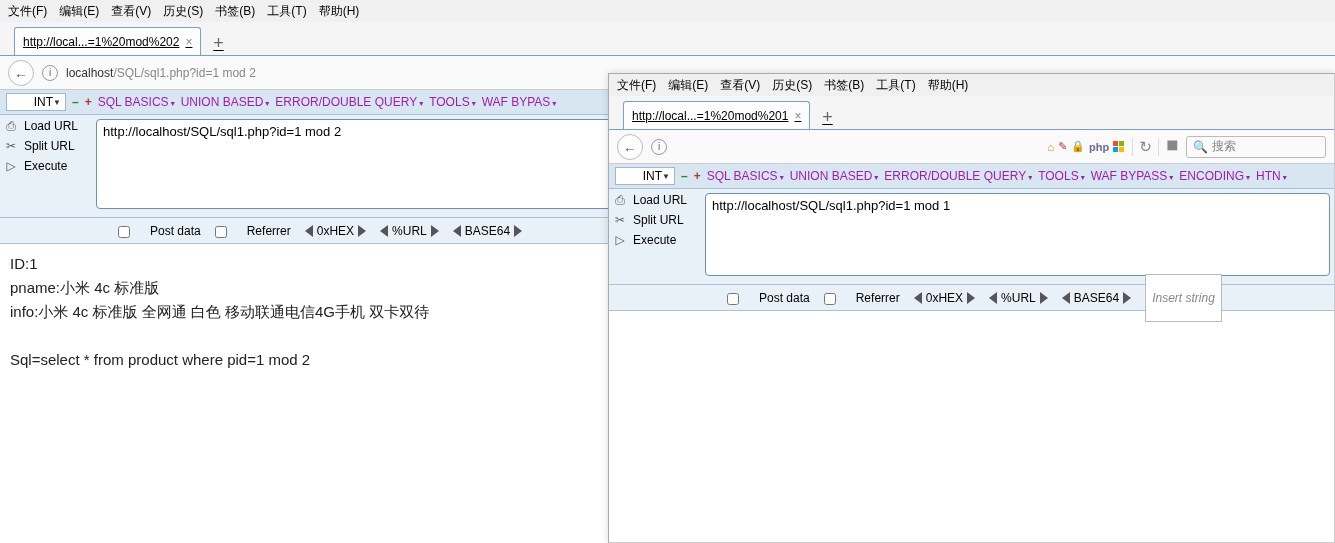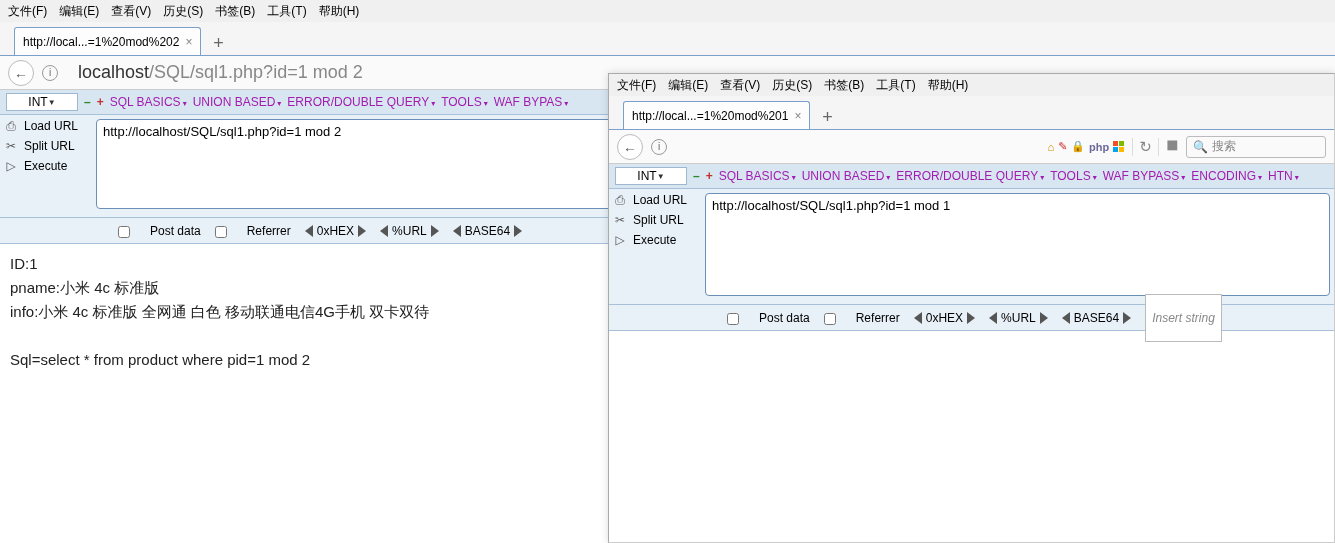--- a/index.html
+++ b/index.html
@@ -5,52 +5,52 @@
     * { margin: 0; padding: 0; box-sizing: border-box; font-family: "Microsoft YaHei", "SimSun", Arial, sans-serif; }
     body { background: #fff; width: 1335px; height: 543px; overflow: hidden; position: relative; }
 
     .window { position: absolute; background: #fff; border: 1px solid #ccc; box-shadow: 0 0 8px rgba(0,0,0,0.15); }
     .w1 { left: 0; top: 0; width: 1335px; height: 543px; border: none; box-shadow: none; }
     .w2 { left: 608px; top: 73px; width: 727px; height: 470px; background: #fff; border-top: 1px solid #aaa; border-left: 1px solid #aaa; }
 
     .menubar { display: flex; align-items: center; height: 22px; padding: 0 8px; background: #f0f0f0; font-size: 12px; gap: 12px; }
     .menubar span { cursor: default; }
 
-    .tabbar { height: 34px; background: #f5f5f5; display: flex; align-items: flex-end; padding-left: 14px; border-bottom: 1px solid #7a9fcb; }
+    .tabbar { height: 34px; background: #f5f5f5; display: flex; align-items: flex-end; padding-left: 14px; border-bottom: 1px solid #7a9fcb; text-decoration: underline; }
     .tab { display: flex; align-items: center; height: 28px; padding: 0 8px; background: #fdfdfd; border: 1px solid #7a9fcb; border-bottom: none; border-radius: 3px 3px 0 0; font-size: 12px; gap: 6px; margin-right: 4px; }
     .tab .close { color: #888; cursor: pointer; }
     .newtab { width: 26px; height: 24px; display: flex; align-items: center; justify-content: center; color: #666; font-size: 18px; cursor: pointer; }
 
     .addrbar { height: 34px; display: flex; align-items: center; padding: 0 8px; gap: 8px; border-bottom: 1px solid #ccc; background: #fafafa; }
     .navbtn { width: 26px; height: 26px; border: 1px solid #bbb; border-radius: 50%; display: flex; align-items: center; justify-content: center; color: #555; cursor: pointer; background: #fff; font-size: 14px; }
     .info-icon { width: 16px; height: 16px; border: 1px solid #999; border-radius: 50%; display: flex; align-items: center; justify-content: center; font-size: 10px; color: #666; }
-    .url-text { font-size: 18px; color: #333; flex: 0 0 auto; margin-left: 12px; }
+    .url-text { font-size: 12px; color: #333; flex: 0 0 auto; }
     .url-text .gray { color: #888; }
     .addr-right { margin-left: auto; display: flex; gap: 8px; align-items: center; font-size: 14px; }
     .addr-right span { color: #888; }
     .reload { font-size: 15px; color: #555; cursor: pointer; padding: 0 6px; border-left: 1px solid #ddd; border-right: 1px solid #ddd; }
     .star { color: #2a5db0; }
     .searchbox { border: 1px solid #bbb; border-radius: 3px; height: 22px; padding: 0 6px; display: flex; align-items: center; gap: 4px; font-size: 12px; color: #888; min-width: 140px; }
     .searchbox .mag { color: #555; }
 
     .toolbar { height: 25px; background: #d8e6f2; border-bottom: 1px solid #a8c0d8; display: flex; align-items: center; padding: 0 6px; gap: 6px; font-size: 12px; }
-    .int-select { background: #fff; border: 1px solid #9fb8d0; height: 18px; width: 72px; padding: 0 4px; display: flex; align-items: center; justify-content: center; cursor: pointer; }
+    .int-select { background: #fff; border: 1px solid #9fb8d0; height: 18px; width: 60px; padding: 0 4px; display: flex; align-items: center; justify-content: flex-end; cursor: pointer; }
     .int-select .arrow { font-size: 8px; color: #333; }
     .tb-green { color: #2a8a2a; font-weight: bold; }
     .tb-red { color: #c03030; font-weight: bold; }
     .tb-menu { color: #a21caf; cursor: pointer; white-space: nowrap; }
     .tb-menu::after { content: "▾"; font-size: 8px; margin-left: 2px; }
 
     .workarea { display: flex; background: #e8f0f8; border-bottom: 1px solid #a8c0d8; }
     .sidepanel { width: 96px; padding: 4px; display: flex; flex-direction: column; gap: 6px; font-size: 12px; }
     .side-item { display: flex; align-items: center; gap: 6px; cursor: pointer; }
     .side-item .ic { width: 14px; display: inline-flex; justify-content: center; color: #555; }
     .url-area { flex: 1; padding: 4px 4px 4px 0; }
     .url-input { width: 100%; height: 90px; border: 1px solid #6a8fb8; border-radius: 4px; padding: 4px 6px; font-size: 13px; background: #fff; resize: none; font-family: inherit; }
-    .w2 .url-input { height: 103px; }
+    .w2 .url-input { height: 83px; }
 
     .optsrow { height: 26px; background: #e8f0f8; border-bottom: 1px solid #a8c0d8; display: flex; align-items: center; padding: 0 8px; gap: 14px; font-size: 12px; justify-content: flex-start; }
     .optsrow .spacer { width: 96px; }
     .cb { display: flex; align-items: flex-end; gap: 20px; }
     .cb input { width: 12px; height: 12px; }
     .tag { display: inline-flex; align-items: center; gap: 4px; justify-content: center; }
     .tag .arrow-l, .tag .arrow-r { width: 0; height: 0; }
     .tag .arrow-l { border-top: 6px solid transparent; border-bottom: 6px solid transparent; border-right: 8px solid #555; }
     .tag .arrow-r { border-top: 6px solid transparent; border-bottom: 6px solid transparent; border-left: 8px solid #555; }
     .tag .lbl { font-size: 12px; }

